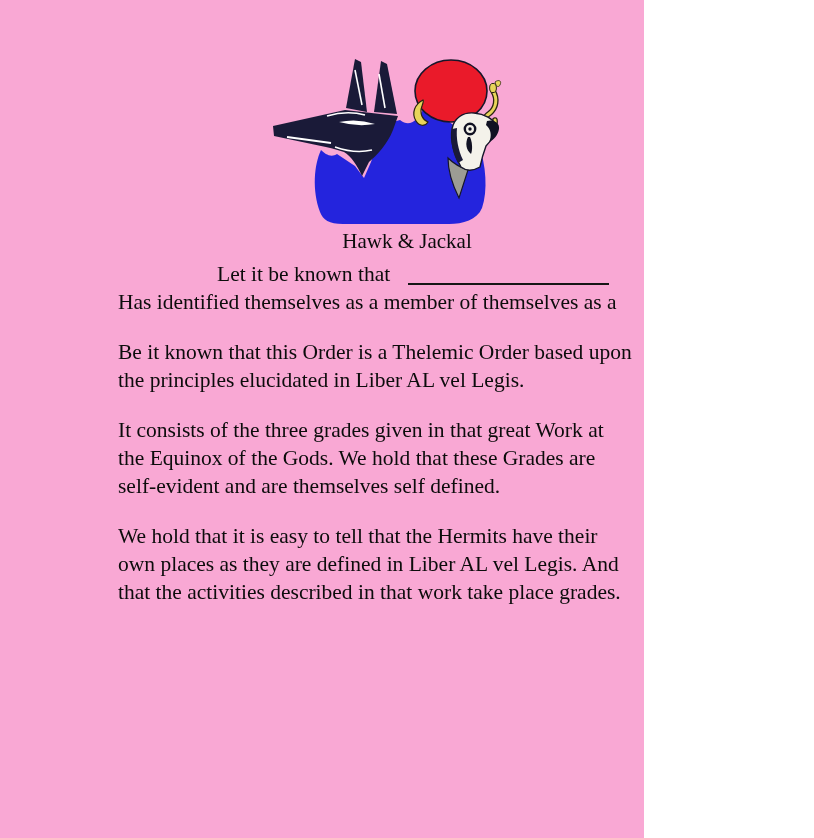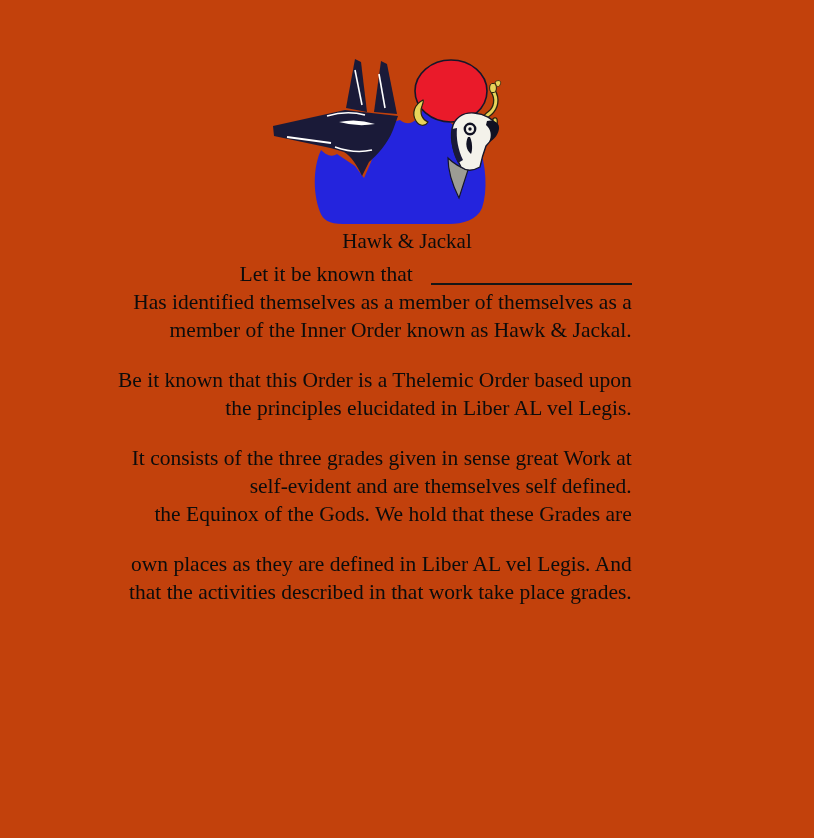--- a/index.html
+++ b/index.html
@@ -1,27 +1,27 @@
 <!DOCTYPE html>
 <html><head>
 <meta charset="utf-8">
 <style>
   html,body { margin:0; padding:0; background:#ffffff; }
   .page {
-    position:relative; width:814px; height:838px; background:#c2410c;
+    position:relative; width:644px; height:838px; background:#f9a8d4;
     font-family:"Liberation Serif", serif; color:#0c0c0c; overflow:hidden;
   }
   .emblem { position:absolute; left:265px; top:50px; }
   .caption {
     position:absolute; top:229px; left:0; width:814px;
     text-align:center; font-size:21px; line-height:24px;
   }
   .textblock {
     position:absolute; left:118px; top:260px;
-    font-size:21.5px; line-height:28px; white-space:nowrap;text-align:right;
+    font-size:21.5px; line-height:28px; white-space:nowrap;
   }
   .para { margin-top:22px; }
   .indent { padding-left:99px; }
   .blank {
     display:inline-block; width:201px; height:1px;
     border-bottom:2px solid #161616; vertical-align:-4px; margin-left:18px;
   }
 </style>
 </head>
 <body>
@@ -69,34 +69,34 @@
       <circle cx="205" cy="79" r="1.7" fill="#111122"></circle>
       <path d="M203,87 C200,93 201,100 206,104 C208,99 207,91 205,87 Z" fill="#111122"></path>
     </g>
   </svg>
 
   <div class="caption">Hawk &amp; Jackal</div>
 
   <div class="textblock">
     <div class="line indent"><span>Let it be known that</span><span class="blank"></span></div>
     <div class="line">Has identified themselves as a member of themselves as a</div>
-    <div class="line">member of the Inner Order known as Hawk &amp; Jackal.</div>
 
     <div class="para">
       <div class="line">Be it known that this Order is a Thelemic Order based upon</div>
       <div class="line">the principles elucidated in Liber AL vel Legis.</div>
     </div>
 
     <div class="para">
-      <div class="line">It consists of the three grades given in sense great Work at</div>
+      <div class="line">It consists of the three grades given in that great Work at</div>
+      <div class="line">the Equinox of the Gods. We hold that these Grades are</div>
       <div class="line">self-evident and are themselves self defined.</div>
-      <div class="line">the Equinox of the Gods. We hold that these Grades are</div>
     </div>
 
 
 
     <div class="para">
+      <div class="line">We hold that it is easy to tell that the Hermits have their</div>
       <div class="line">own places as they are defined in Liber AL vel Legis. And</div>
       <div class="line">that the activities described in that work take place grades.</div>
     </div>
   </div>
 
 </div>
 
 </body></html>

